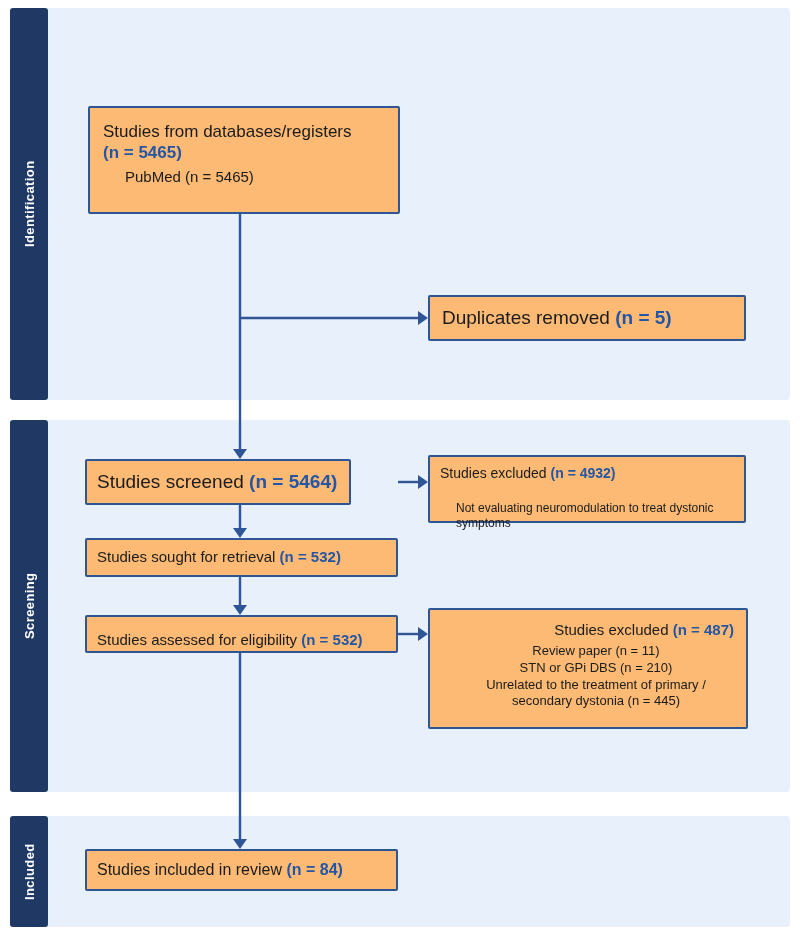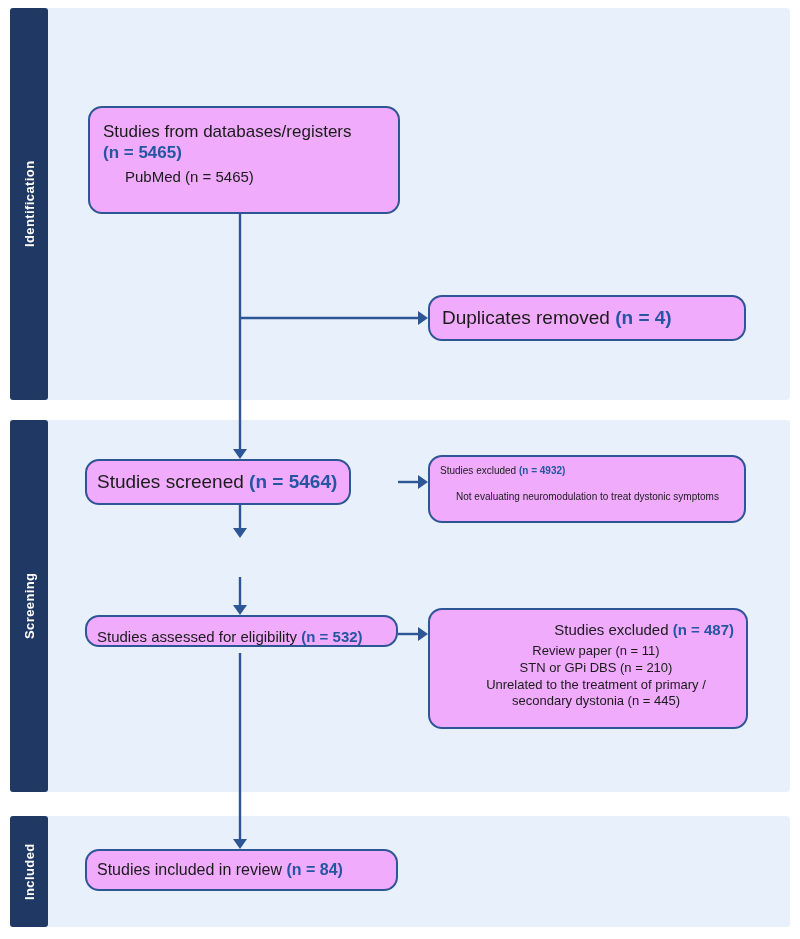--- a/index.html
+++ b/index.html
@@ -27,43 +27,43 @@
     writing-mode:vertical-rl;transform:rotate(180deg);
     color:#ffffff;font-weight:bold;font-size:13px;letter-spacing:0.4px;
   }
 
   
   svg.arrows{position:absolute;left:0;top:0;width:800px;height:939px;pointer-events:none;}
   .arrow-line{stroke:var(--arrow);stroke-width:2.4;fill:none;}
   .arrow-head{fill:var(--arrow);stroke:none;}
 
   
-  .box{position:absolute;background:#f0abfc;border:2px solid var(--box-border);border-radius:14px;box-sizing:border-box;}
+  .box{position:absolute;background:#fdba74;border:2px solid var(--box-border);border-radius:2px;box-sizing:border-box;}
   .box-main{line-height:1.25;}
   .box-sub{line-height:1.3;}
   .n{font-weight:bold;color:var(--accent-blue);}
 
   .b-sources{left:88px;top:106px;width:312px;height:108px;padding:13px 46px 10px 13px;}
   .b-sources .box-main{font-size:17px;}
   .b-sources .box-sub{font-size:15px;margin-top:3px;padding-left:22px;}
 
   .b-duplicates{left:428px;top:295px;width:318px;height:46px;display:flex;align-items:center;padding:0 12px;}
   .b-duplicates .box-main{font-size:19px;white-space:nowrap;}
 
   .b-screened{left:85px;top:459px;width:266px;height:46px;display:flex;align-items:center;padding:0 10px;}
   .b-screened .box-main{font-size:19px;white-space:nowrap;}
 
   .b-excl1{left:428px;top:455px;width:318px;height:68px;padding:8px 10px;}
-  .b-excl1 .box-main{font-size:10px;}
-  .b-excl1 .box-sub{font-size:10px;padding-left:16px;margin-top:12px;}
+  .b-excl1 .box-main{font-size:14px;}
+  .b-excl1 .box-sub{font-size:12px;padding-left:16px;margin-top:18px;}
 
   .b-retrieval{left:85px;top:538px;width:313px;height:39px;display:flex;align-items:center;padding:0 8px 0 10px;}
   .b-retrieval .box-main{font-size:15px;white-space:nowrap;}
 
-  .b-eligibility{left:85px;top:615px;width:313px;height:32px;display:flex;align-items:center;padding:12px 6px 0 10px;}
+  .b-eligibility{left:85px;top:615px;width:313px;height:38px;display:flex;align-items:center;padding:12px 6px 0 10px;}
   .b-eligibility .box-main{font-size:15px;white-space:nowrap;}
 
   .b-excl2{left:428px;top:608px;width:320px;height:121px;padding:11px 12px;}
   .b-excl2 .box-main{font-size:15px;text-align:right;}
   .b-excl2 .box-sub{font-size:13px;padding-left:16px;margin-top:3px;}
   .b-excl2 .box-sub .reason{display:block;text-align:center;}
 
   .b-included{left:85px;top:849px;width:313px;height:42px;display:flex;align-items:center;padding:0 8px 0 10px;}
   .b-included .box-main{font-size:16px;white-space:nowrap;}
 </style>
@@ -123,41 +123,47 @@
     <div class="box-main">
       <span>Studies from databases/registers</span>
       <span class="n">(n = 5465)</span>
     </div>
     <div class="box-sub">PubMed (n = 5465)</div>
   </div>
 
   <div class="box b-duplicates">
     <div class="box-main">
       <span>Duplicates removed</span>
-      <span class="n">(n = 4)</span>
+      <span class="n">(n = 5)</span>
     </div>
   </div>
 
   <div class="box b-screened">
     <div class="box-main">
       <span>Studies screened</span>
       <span class="n">(n = 5464)</span>
     </div>
   </div>
 
   <div class="box b-excl1">
     <div class="box-main">
       <span>Studies excluded</span>
       <span class="n">(n = 4932)</span>
     </div>
     <div class="box-sub">
       <span class="reason">Not evaluating neuromodulation to treat dystonic symptoms</span>
     </div>
   </div>
 
+  <div class="box b-retrieval">
+    <div class="box-main">
+      <span>Studies sought for retrieval</span>
+      <span class="n">(n = 532)</span>
+    </div>
+  </div>
 
   <div class="box b-eligibility">
     <div class="box-main">
       <span>Studies assessed for eligibility</span>
       <span class="n">(n = 532)</span>
     </div>
   </div>
 
   <div class="box b-excl2">
     <div class="box-main">

